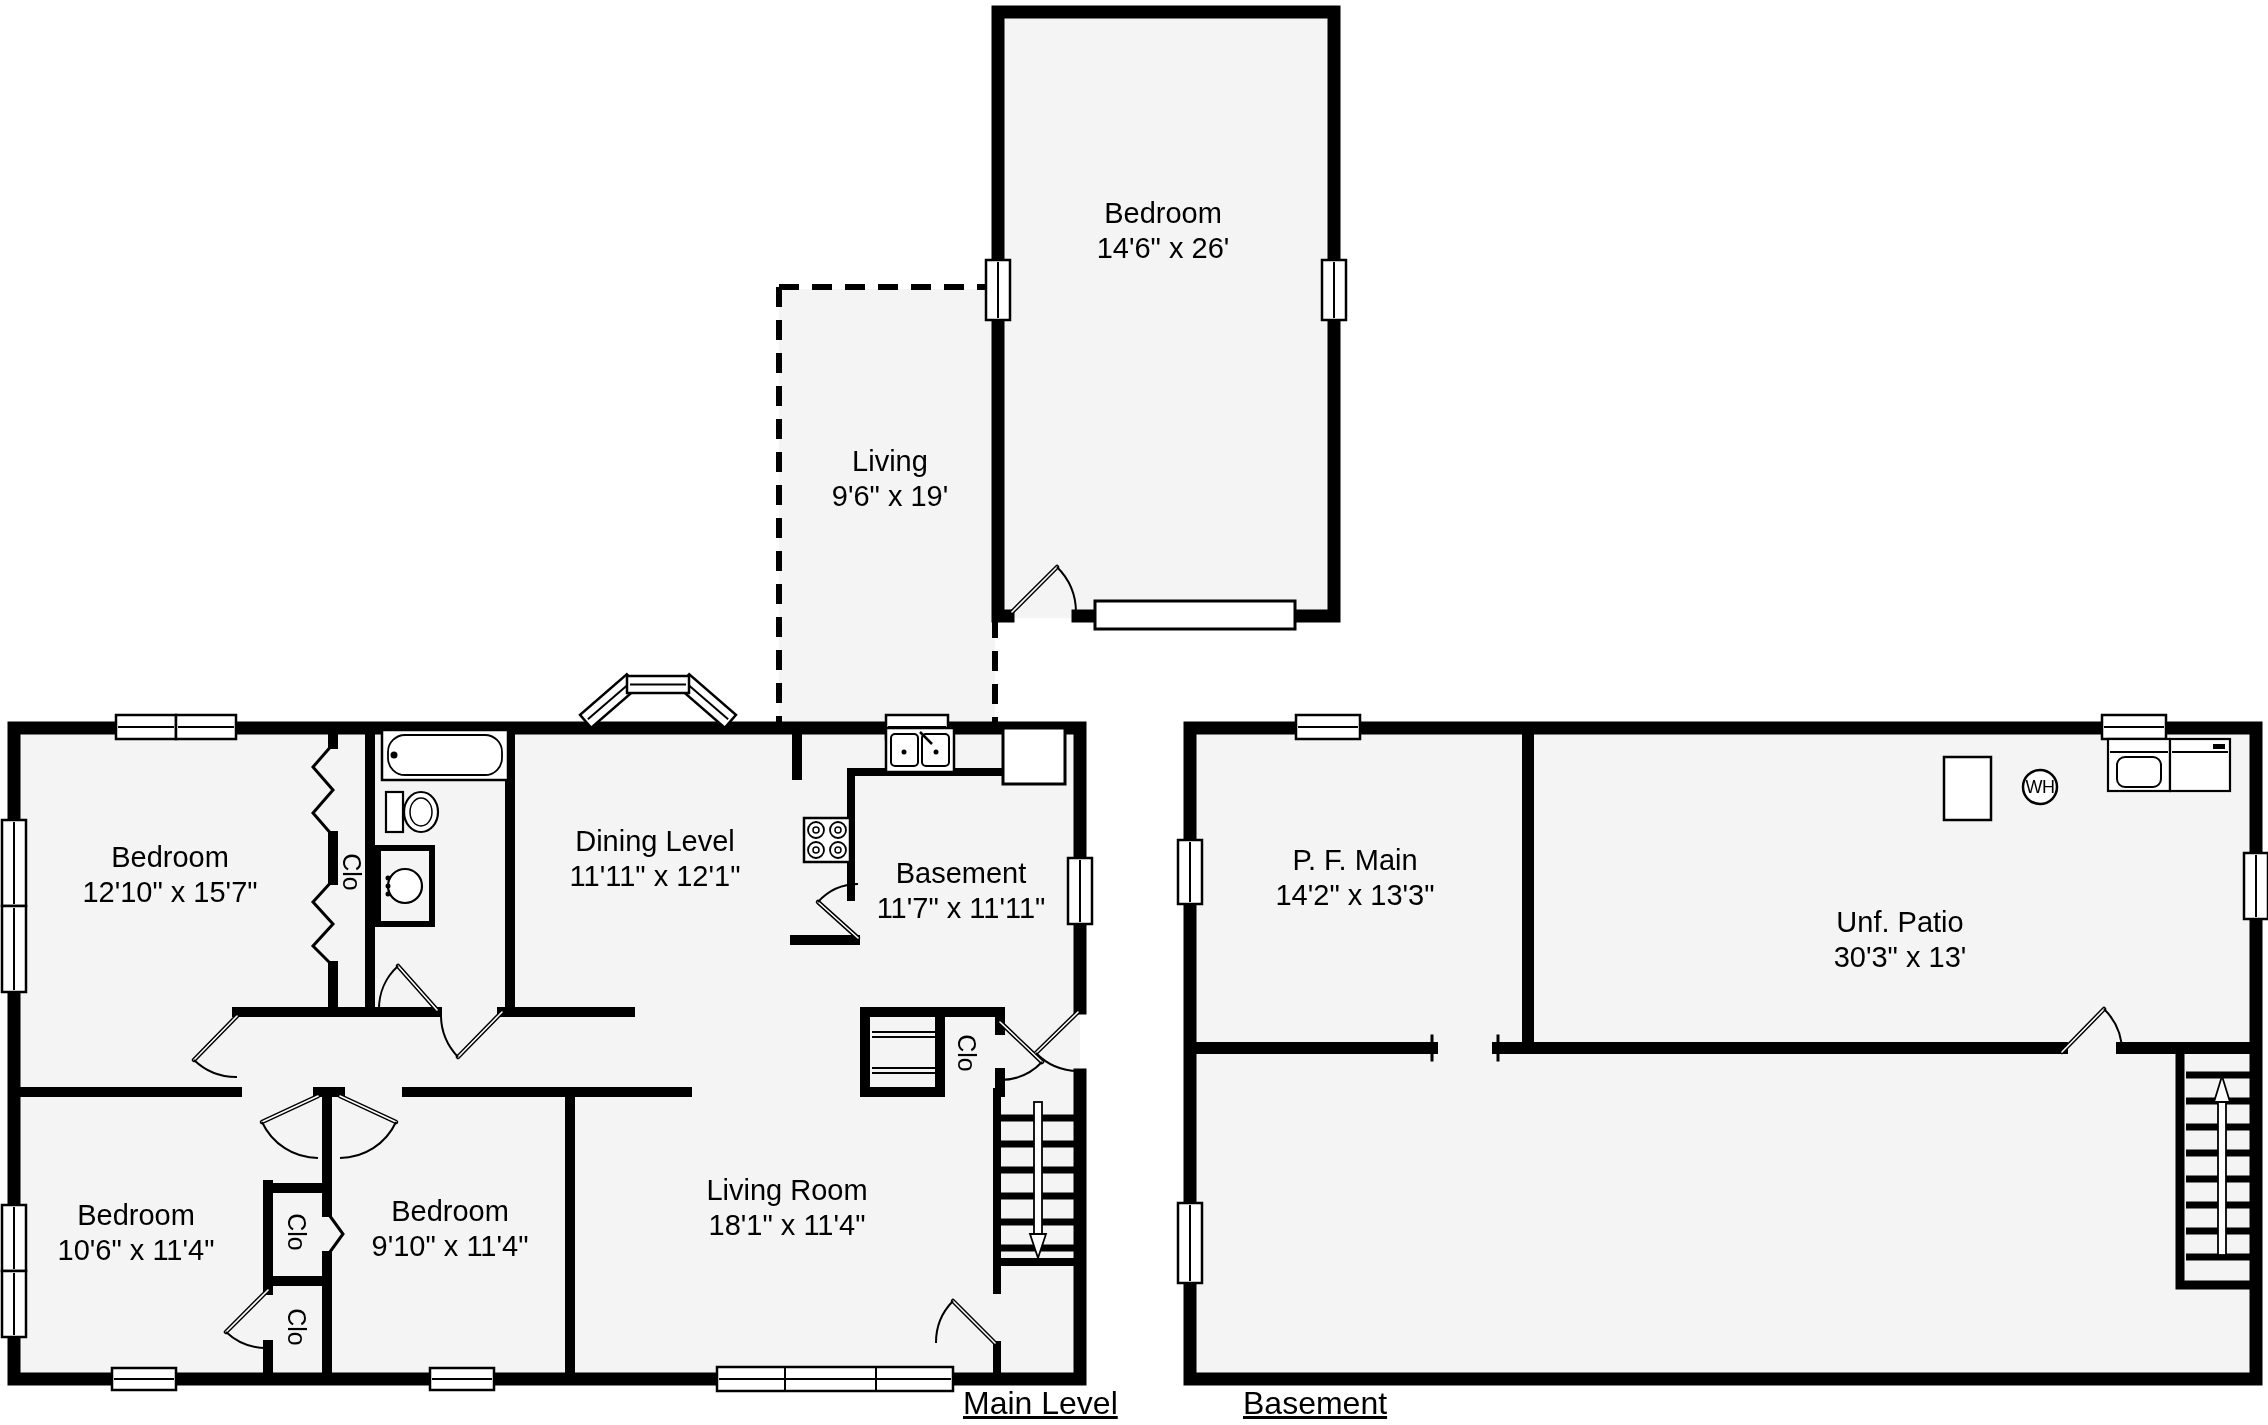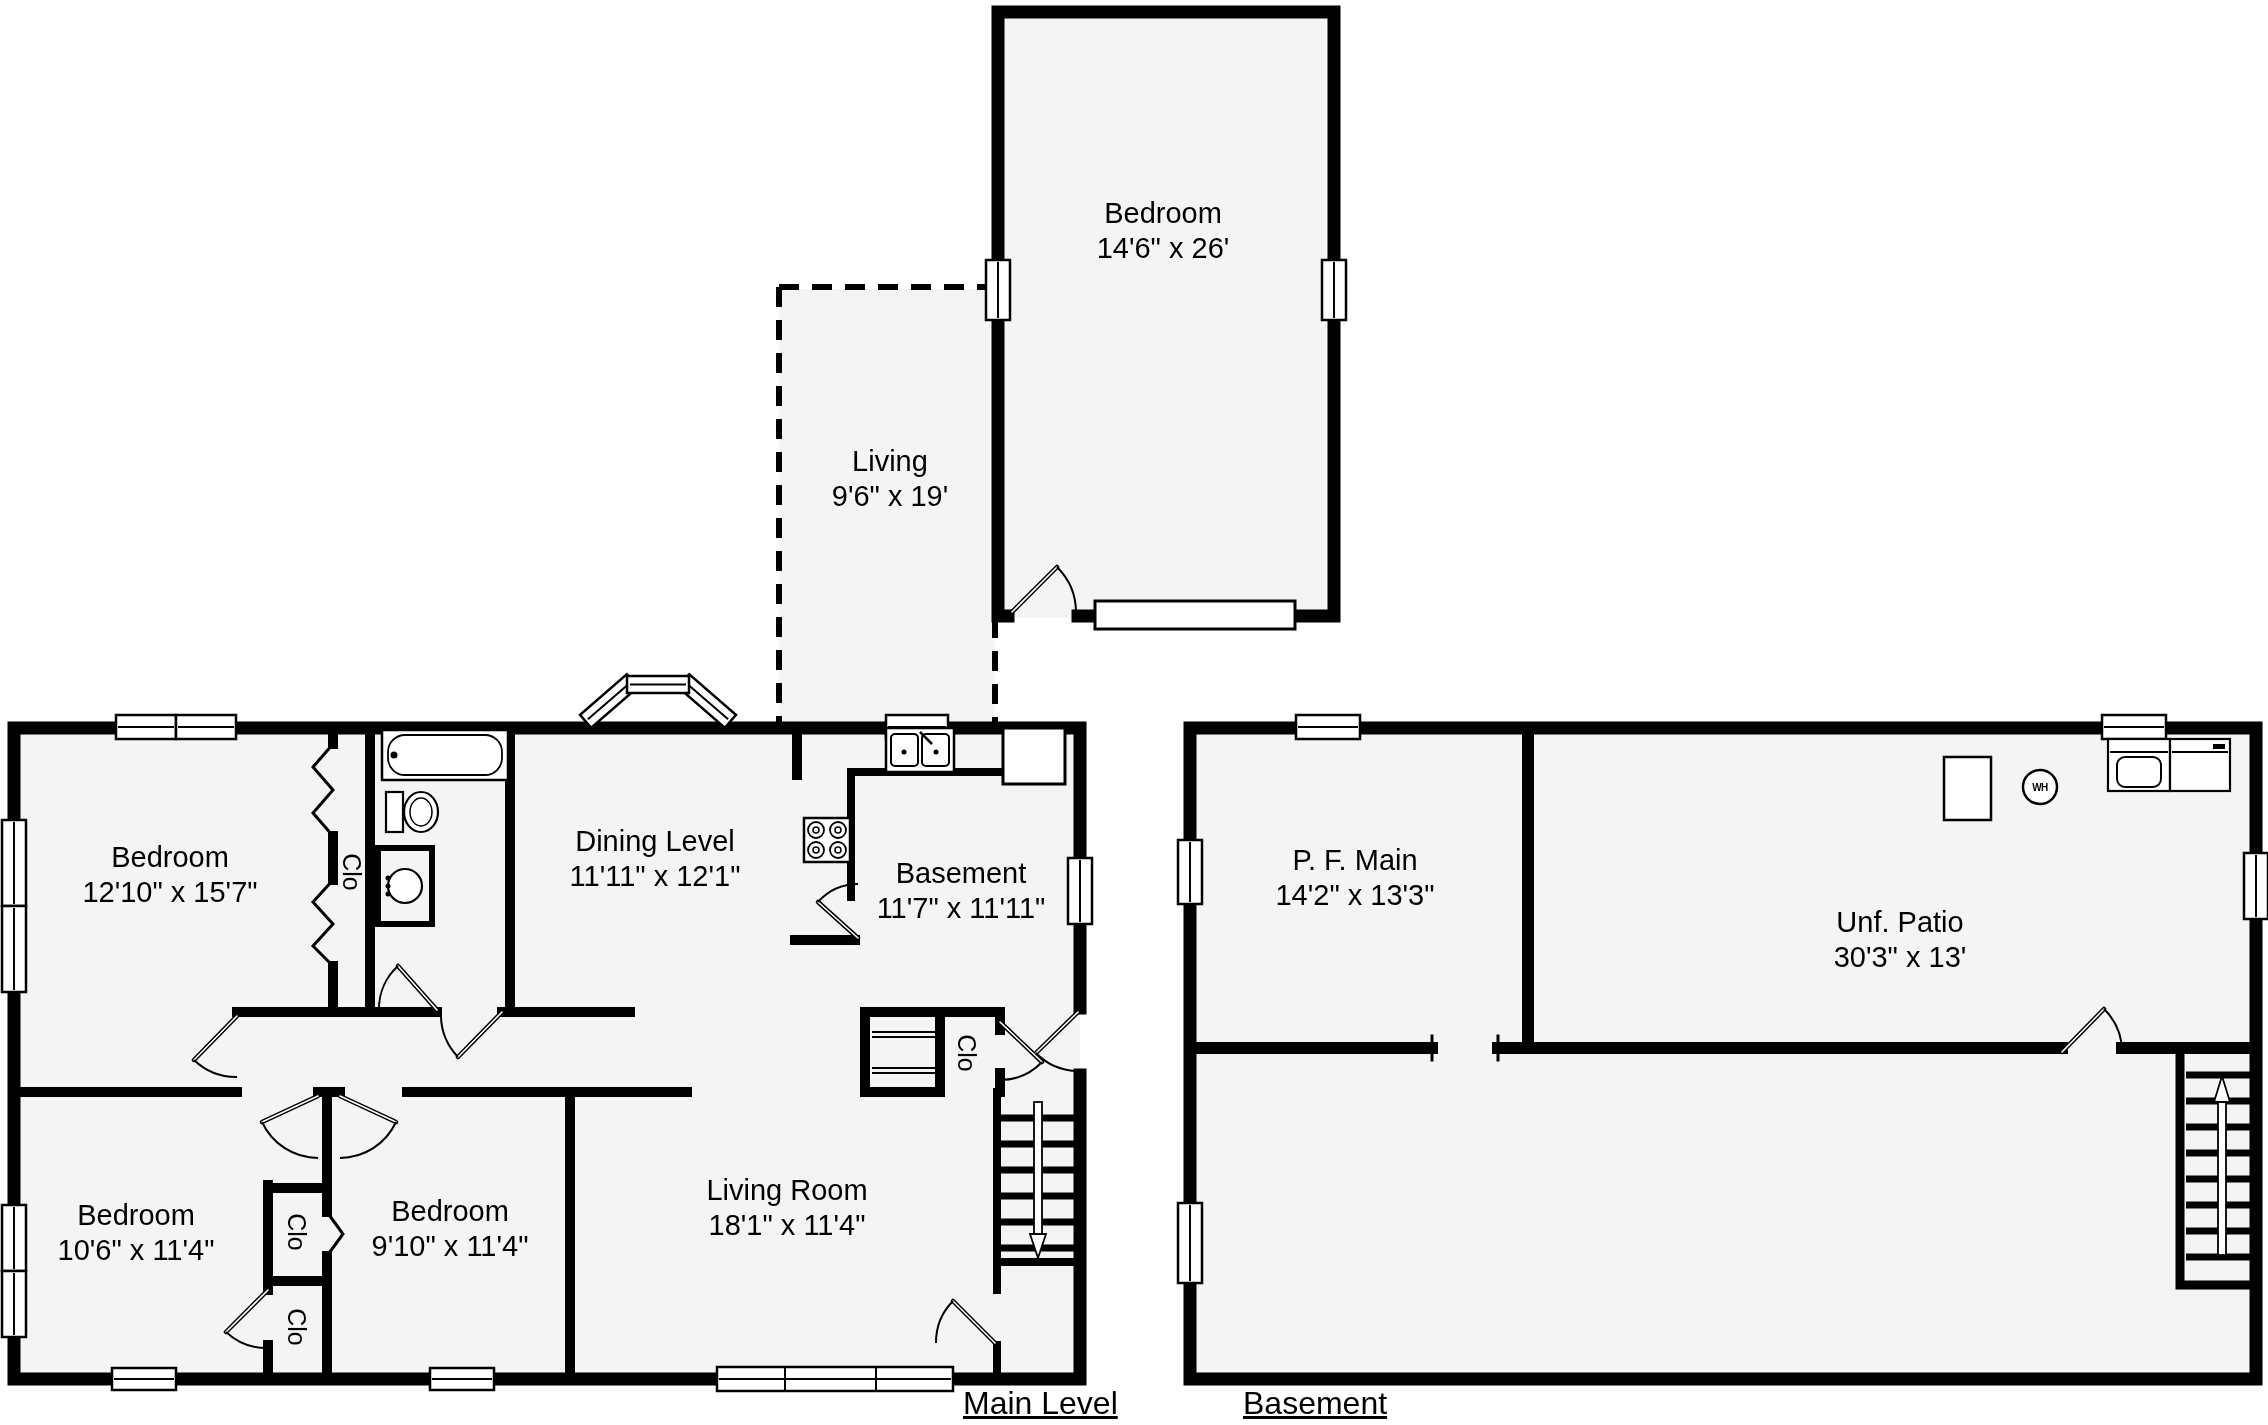--- a/index.html
+++ b/index.html
@@ -11,21 +11,21 @@
   .room-label{
     position:absolute;transform:translateX(-50%);text-align:center;
     font-size:29px;line-height:1.22;white-space:nowrap;
   }
   .level-label{position:absolute;font-size:32px;white-space:nowrap;text-decoration:underline;}
   .clo-label{
     position:absolute;font-size:25px;white-space:nowrap;
     transform:translate(-50%,-50%) rotate(90deg);
   }
   .wh-label{
-    position:absolute;font-size:10px;font-weight:bold;letter-spacing:-0.5px;
+    position:absolute;font-size:18px;font-weight:normal;letter-spacing:-0.5px;
     transform:translate(-50%,-50%);
   }
 </style>
 </head>
 <body>
 
 <div class="plan">
 
 <svg width="2268" height="1425" viewBox="0 0 2268 1425">
 

